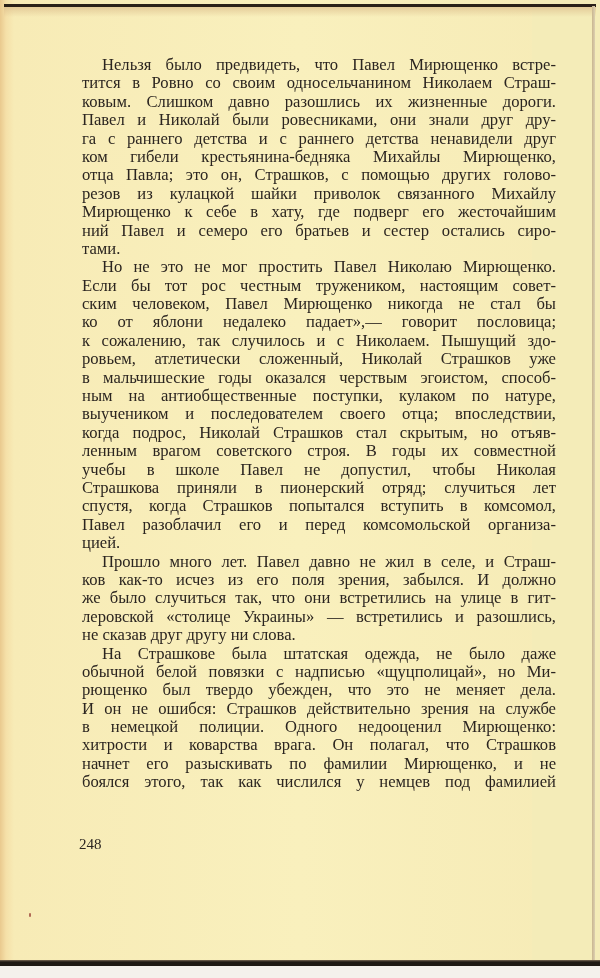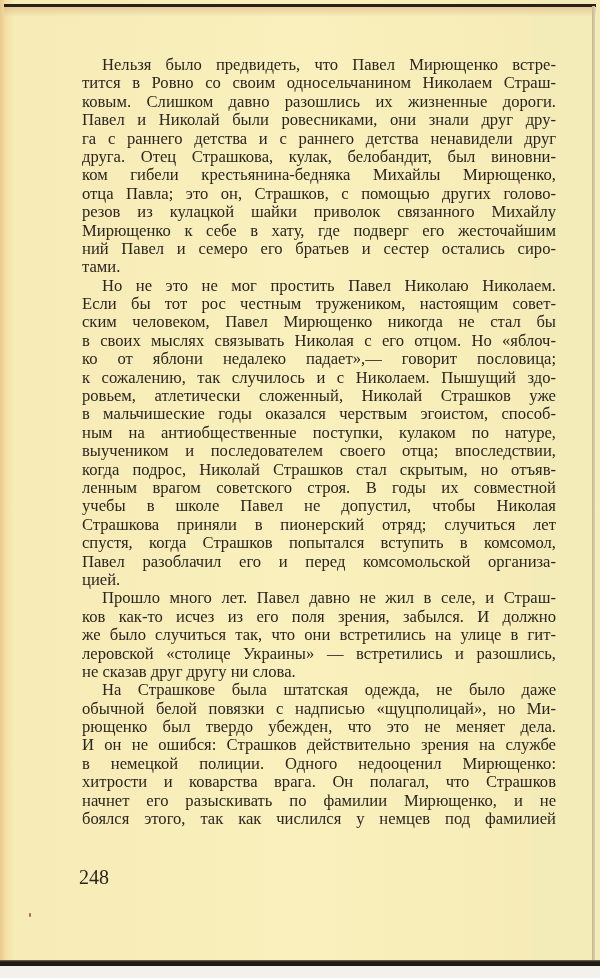--- a/index.html
+++ b/index.html
@@ -42,53 +42,51 @@
   .line {
     display: block;
     white-space: nowrap;
     text-align: justify;
     text-align-last: justify;
     height: 18.4px;
   }
   .line.indent { padding-left: 20px; }
   .line.last { text-align-last: left; }
   .page-number {
-    position: absolute; left: 79px; top: 866px;
-    font-size: 20px; color: #2b2520;
+    position: absolute; left: 79px; top: 836px;
+    font-size: 15px; color: #2b2520;
   }
   .speck {
     position: absolute; left: 29px; top: 913px; width: 2px; height: 4px;
     background: #b06a55; border-radius: 1px;
   }
 </style>
 </head>
 <body>
 
 <div class="page">
   <div class="top-band"></div>
   <div class="top-fade"></div>
   <div class="right-edge"></div>
 
   <div class="text-block" id="text-block">
       <span class="line indent">Нельзя было предвидеть, что Павел Мирющенко встре-</span>
       <span class="line">тится в Ровно со своим односельчанином Николаем Страш-</span>
       <span class="line">ковым. Слишком давно разошлись их жизненные дороги.</span>
       <span class="line">Павел и Николай были ровесниками, они знали друг дру-</span>
       <span class="line">га с раннего детства и с раннего детства ненавидели друг</span>
-      <span class="line">друга. Отец Страшкова, кулак, белобандит, был виновни-</span>
       <span class="line">ком гибели крестьянина-бедняка Михайлы Мирющенко,</span>
       <span class="line">отца Павла; это он, Страшков, с помощью других голово-</span>
       <span class="line">резов из кулацкой шайки приволок связанного Михайлу</span>
       <span class="line">Мирющенко к себе в хату, где подверг его жесточайшим</span>
       <span class="line">ний Павел и семеро его братьев и сестер остались сиро-</span>
       <span class="line last">тами.</span>
-      <span class="line indent">Но не это не мог простить Павел Николаю Николаем.</span>
+      <span class="line indent">Но не это не мог простить Павел Николаю Мирющенко.</span>
       <span class="line">Если бы тот рос честным тружеником, настоящим совет-</span>
       <span class="line">ским человеком, Павел Мирющенко никогда не стал бы</span>
-      <span class="line">в своих мыслях связывать Николая с его отцом. Но «яблоч-</span>
       <span class="line">ко от яблони недалеко падает»,— говорит пословица;</span>
       <span class="line">к сожалению, так случилось и с Николаем. Пышущий здо-</span>
       <span class="line">ровьем, атлетически сложенный, Николай Страшков уже</span>
       <span class="line">в мальчишеские годы оказался черствым эгоистом, способ-</span>
       <span class="line">ным на антиобщественные поступки, кулаком по натуре,</span>
       <span class="line">выучеником и последователем своего отца; впоследствии,</span>
       <span class="line">когда подрос, Николай Страшков стал скрытым, но отъяв-</span>
       <span class="line">ленным врагом советского строя. В годы их совместной</span>
       <span class="line">учебы в школе Павел не допустил, чтобы Николая</span>
       <span class="line">Страшкова приняли в пионерский отряд; случиться лет</span>

